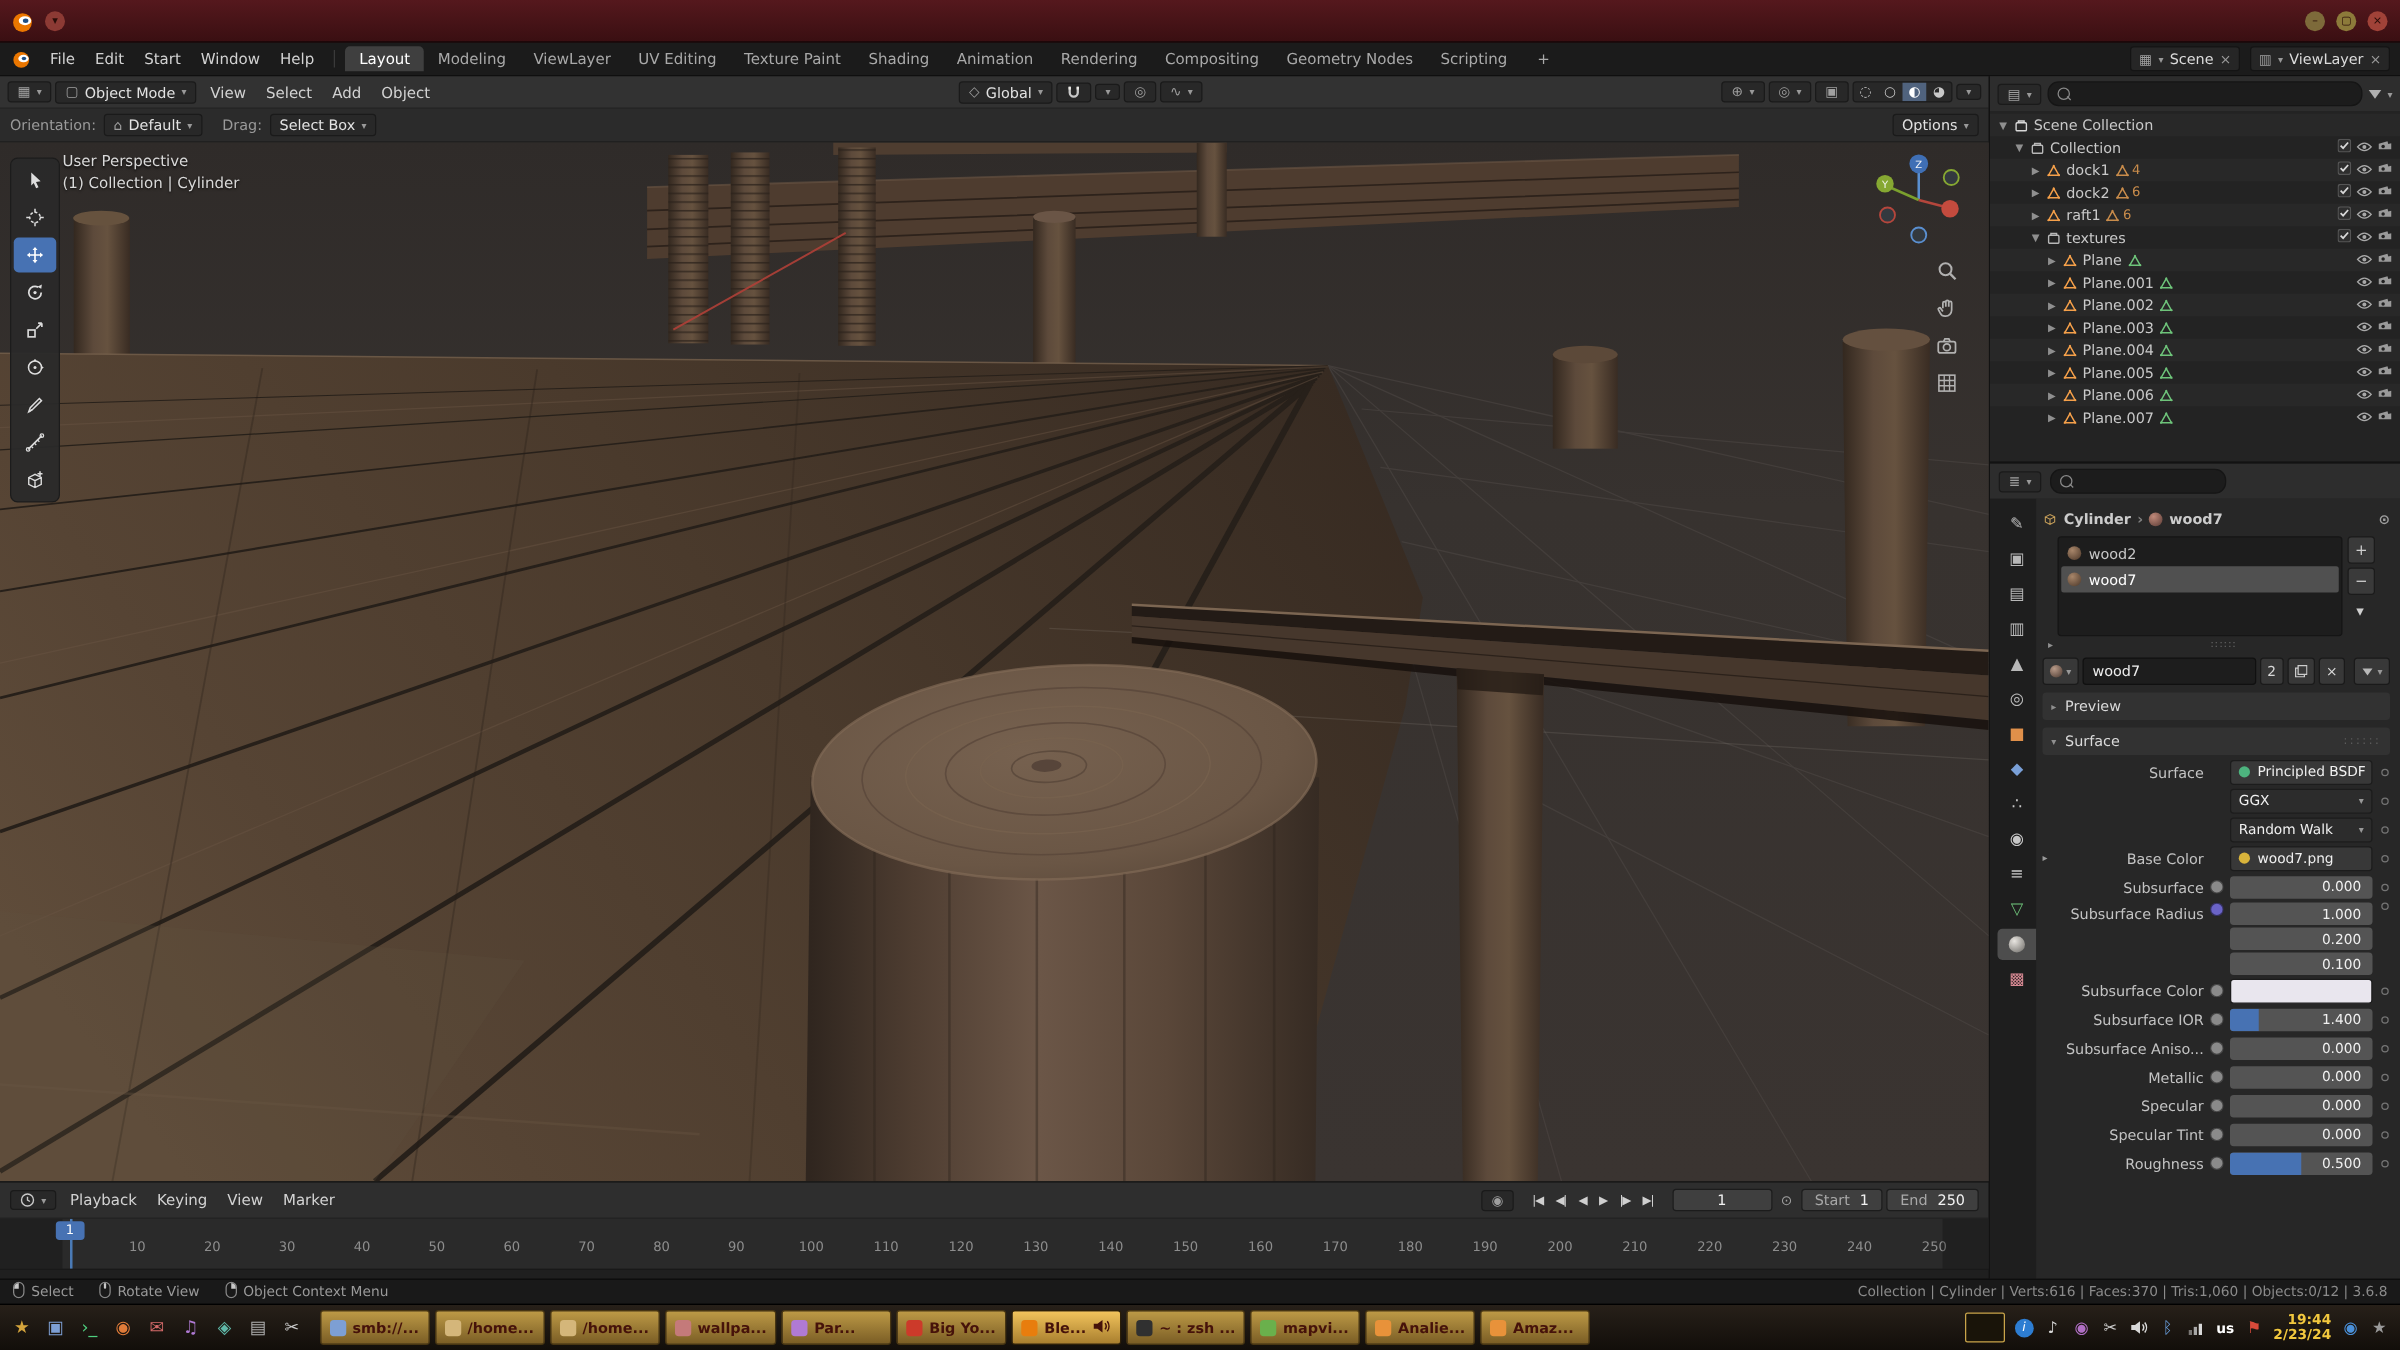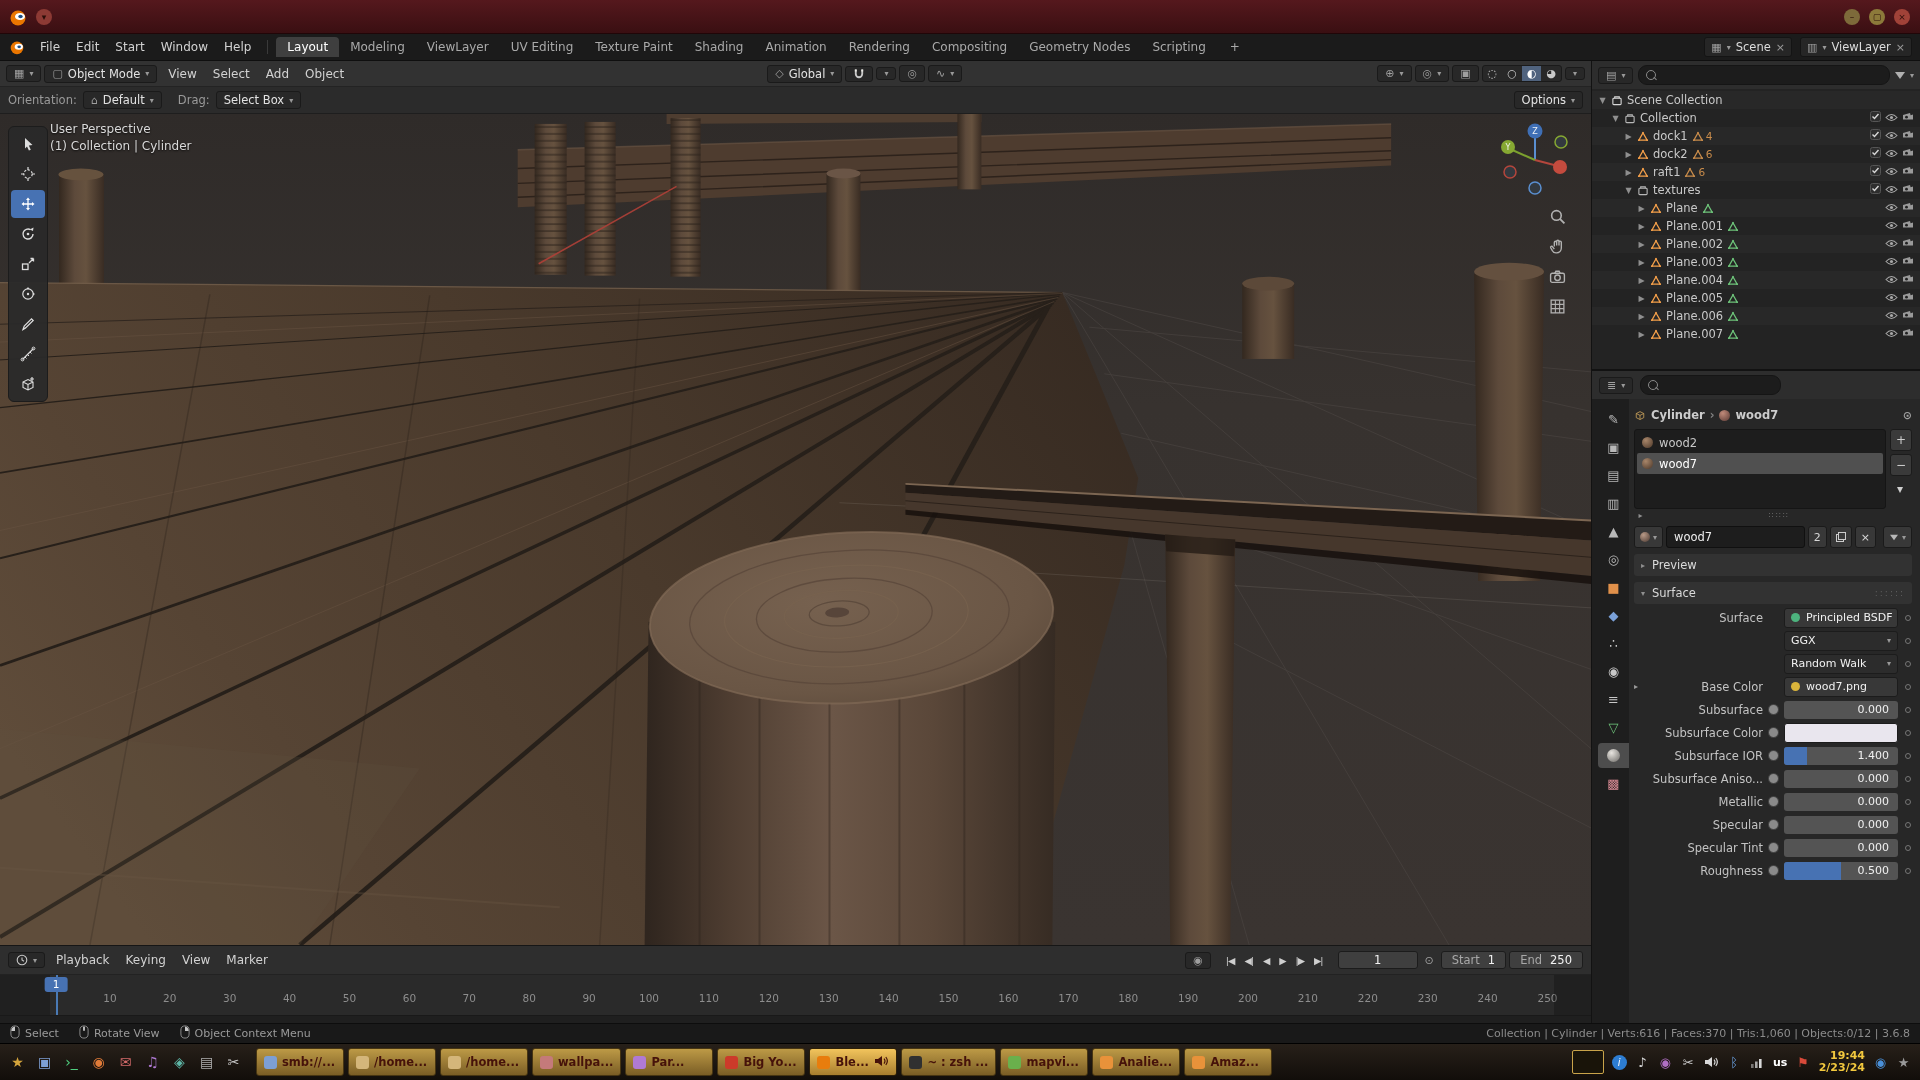--- a/index.html
+++ b/index.html
@@ -71,21 +71,21 @@
   
   .props{flex:1;display:flex;flex-direction:column;min-height:0;}
   .pr-header{height:28px;flex:0 0 auto;background:#2d2d2d;display:flex;align-items:center;padding:0 7px;gap:7px;}
   .pr-body{flex:1;display:flex;min-height:0;}
   .pr-tabs{width:37px;flex:0 0 auto;background:#1e1e1e;display:flex;flex-direction:column;align-items:flex-end;padding-top:8px;gap:3px;}
   .pr-tab{width:31px;height:25px;display:flex;align-items:center;justify-content:center;border-radius:4px 0 0 4px;font-size:13px;}
   .pr-tab.active{background:#4d4d4d;}
   .pr-content{flex:1;background:#272727;overflow:hidden;padding:4px 8px 0 5px;}
   .crumb{display:flex;align-items:center;gap:5px;height:24px;font-size:11.5px;color:#cccccc;font-weight:bold;}
   .crumb .sep{color:#808080;}
-  .slots{display:flex;gap:4px;margin:2px 0 0;}
+  .slots{display:flex;gap:4px;margin:2px 12px 0;}
   .slot-list{flex:1;background:#1d1d1d;border:1px solid #151515;border-radius:3px;padding:2px;height:74px;}
   .slot-row{height:21px;display:flex;align-items:center;gap:6px;padding:0 5px;border-radius:2px;font-size:11.5px;color:#c8c8c8;}
   .slot-row.sel{background:#505050;color:#fff;}
   .slot-btns{display:flex;flex-direction:column;gap:3px;}
   .sq{width:20px;height:20px;background:#3a3a3a;border:1px solid #1b1b1b;border-radius:3px;display:flex;align-items:center;justify-content:center;color:#cfcfcf;font-size:12px;}
   .grip-row{display:flex;align-items:center;height:12px;color:#6a6a6a;font-size:8px;}
   .grip-row .g{margin:0 auto;letter-spacing:2px;}
   .mat-row{display:flex;align-items:center;gap:3px;margin:5px 0 2px;}
   .fieldbox{background:#1d1d1d;border:1px solid #101010;border-radius:3px;height:20px;display:flex;align-items:center;padding:0 7px;font-size:11.5px;color:#eee;}
   .mbtn{background:#383838;border:1px solid #1a1a1a;border-radius:3px;height:20px;display:flex;align-items:center;justify-content:center;padding:0 5px;color:#d8d8d8;font-size:11px;gap:3px;}
@@ -1185,20 +1185,39 @@
                   <span class="fdec">
                     <i></i>
                   </span>
                 </div>
                 <div class="frow">
                   <span class="fexp"></span>
                   <span class="flabel">Subsurface</span>
                   <span class="fsock" style="background:#8a8a8a;"></span>
                   <span class="fwidget slider">
                     <span class="wtext">0.000</span>
+                  </span>
+                  <span class="fdec">
+                    <i></i>
+                  </span>
+                </div>
+                <div class="frow vrow">
+                  <span class="fexp"></span>
+                  <span class="flabel">Subsurface Radius</span>
+                  <span class="fsock" style="background:#6a63c7;"></span>
+                  <span class="vstack">
+                    <span class="fwidget slider">
+                      <span class="wtext">1.000</span>
+                    </span>
+                    <span class="fwidget slider">
+                      <span class="wtext">0.200</span>
+                    </span>
+                    <span class="fwidget slider">
+                      <span class="wtext">0.100</span>
+                    </span>
                   </span>
                   <span class="fdec">
                     <i></i>
                   </span>
                 </div>
                 <div class="frow">
                   <span class="fexp"></span>
                   <span class="flabel">Subsurface Color</span>
                   <span class="fsock" style="background:#8a8a8a;"></span>
                   <span class="fwidget swatch" style="background:#e9e6ee"></span>

